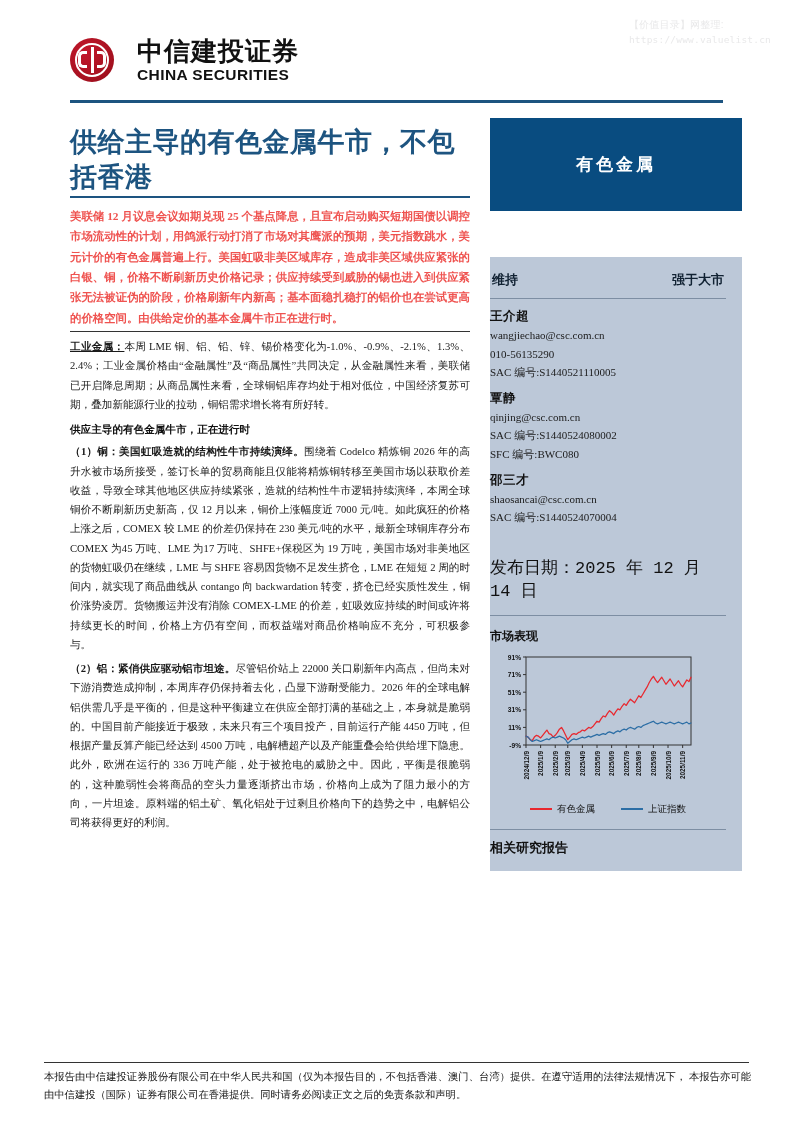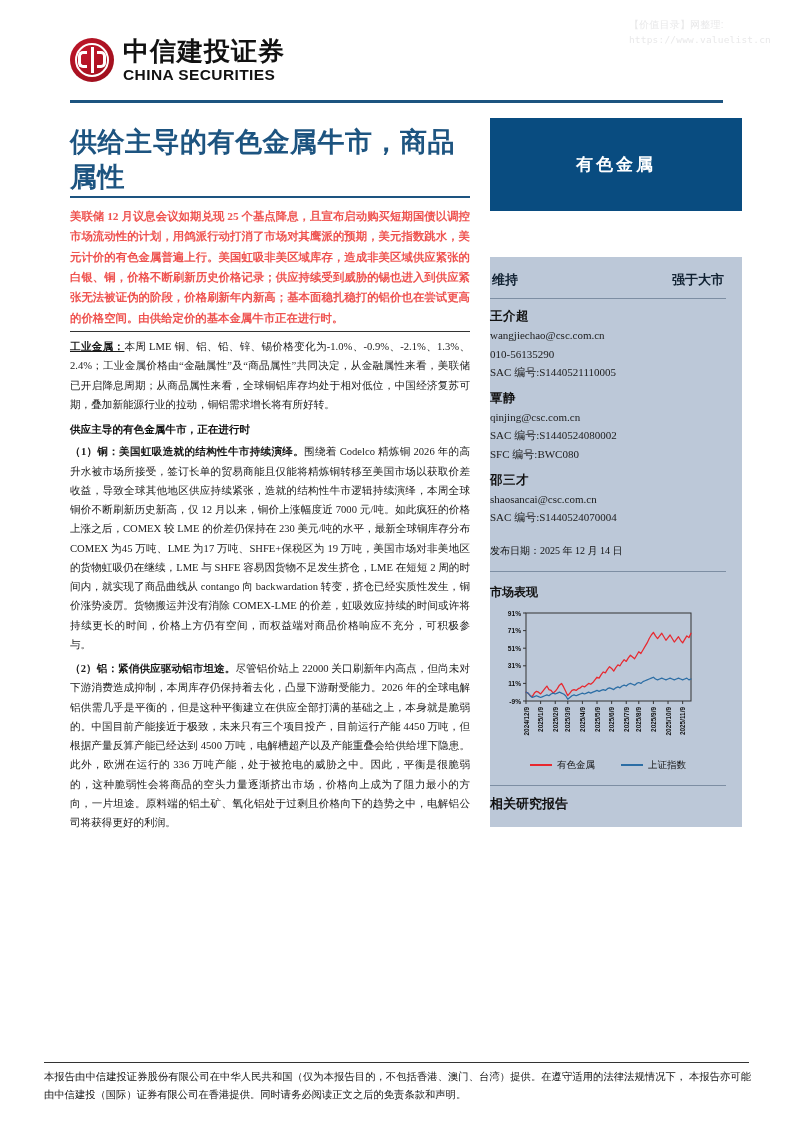--- a/index.html
+++ b/index.html
@@ -15,21 +15,21 @@
   .watermark {
     position: absolute; top: 18px; right: 22px;
     text-align: left; line-height: 1.45;
     color: #e9e9ea; font-size: 9.5px;
     font-family: "DejaVu Sans Mono", monospace;
     letter-spacing: .2px; user-select: none;
   }
   .watermark .wm1 { font-family: "Liberation Sans", sans-serif; font-size: 10px; }
 
   
-  .logo-wrap { position:absolute; left:70px; top:38px; display:flex; align-items:center; gap:9px; }
+  .logo-wrap { position:absolute; left:70px; top:38px; display:flex; align-items:center; gap:23px; }
   .logo-mark { width:44px; height:44px; position:relative; }
   .logo-mark .ring {
     position:absolute; inset:0; border-radius:50%;
     background:#b01020;
     background:radial-gradient(circle at 35% 32%, #c3182c 0%, #a4101f 70%, #8d0c19 100%);
   }
   .logo-mark .inner {
     position:absolute; inset:5px; border-radius:50%;
     border:2.5px solid #ffffff;
   }
@@ -116,22 +116,22 @@
   .analyst { margin-top:9px; }
   .an-name {
     font-family:"Liberation Sans", sans-serif; font-weight:bold;
     font-size:12.5px; color:#111; letter-spacing:.5px;
   }
   .an-line {
     font-size:11px; color:#1a1a1a; margin-top:3px; line-height:1.42;
     font-family:"Liberation Serif", serif;
   }
   .pub-date {
-    font-size:10px; color:#111; margin-top:18px;
-    font-family:Liberation Serif, serif;
+    font-size:17px; color:#111; margin-top:30px;
+    font-family:Liberation Mono, monospace;
   }
   .panel-sec-title {
     font-family:"Liberation Sans", sans-serif; font-weight:bold;
     font-size:12px; color:#111; margin-top:12px;
   }
   .panel-rule2 { height:1px; background:#7d8ea3; margin-top:13px; }
   .related-title {
     font-family:"Liberation Sans", sans-serif; font-weight:bold;
     font-size:13px; color:#111; margin-top:9px;
   }
@@ -175,21 +175,21 @@
       <div class="c-right"></div>
     </div>
     <div class="logo-text">
       <div class="logo-cn">中信建投证券</div>
       <div class="logo-en">CHINA SECURITIES</div>
     </div>
   </div>
   <div class="header-rule"></div>
 
   <div class="left-col">
-    <div class="doc-title">供给主导的有色金属牛市，商品属性</div>
+    <div class="doc-title">供给主导的有色金属牛市，不包括香港</div>
     <div class="title-rule"></div>
 
     <div class="core-body">美联储 12 月议息会议如期兑现 25 个基点降息，且宣布启动购买短期国债以调控市场流动性的计划，用鸽派行动打消了市场对其鹰派的预期，美元指数跳水，美元计价的有色金属普遍上行。美国虹吸非美区域库存，造成非美区域供应紧张的白银、铜，价格不断刷新历史价格记录；供应持续受到威胁的锡也进入到供应紧张无法被证伪的阶段，价格刷新年内新高；基本面稳扎稳打的铝价也在尝试更高的价格空间。由供给定价的基本金属牛市正在进行时。</div>
     <div class="core-rule"></div>
 
 
     <div class="body-p">
       <span class="lead-u">工业金属：</span><span>本周 LME 铜、铝、铅、锌、锡价格变化为-1.0%、-0.9%、-2.1%、1.3%、2.4%；工业金属价格由“金融属性”及“商品属性”共同决定，从金融属性来看，美联储已开启降息周期；从商品属性来看，全球铜铝库存均处于相对低位，中国经济复苏可期，叠加新能源行业的拉动，铜铝需求增长将有所好转。</span>
     </div>
 

